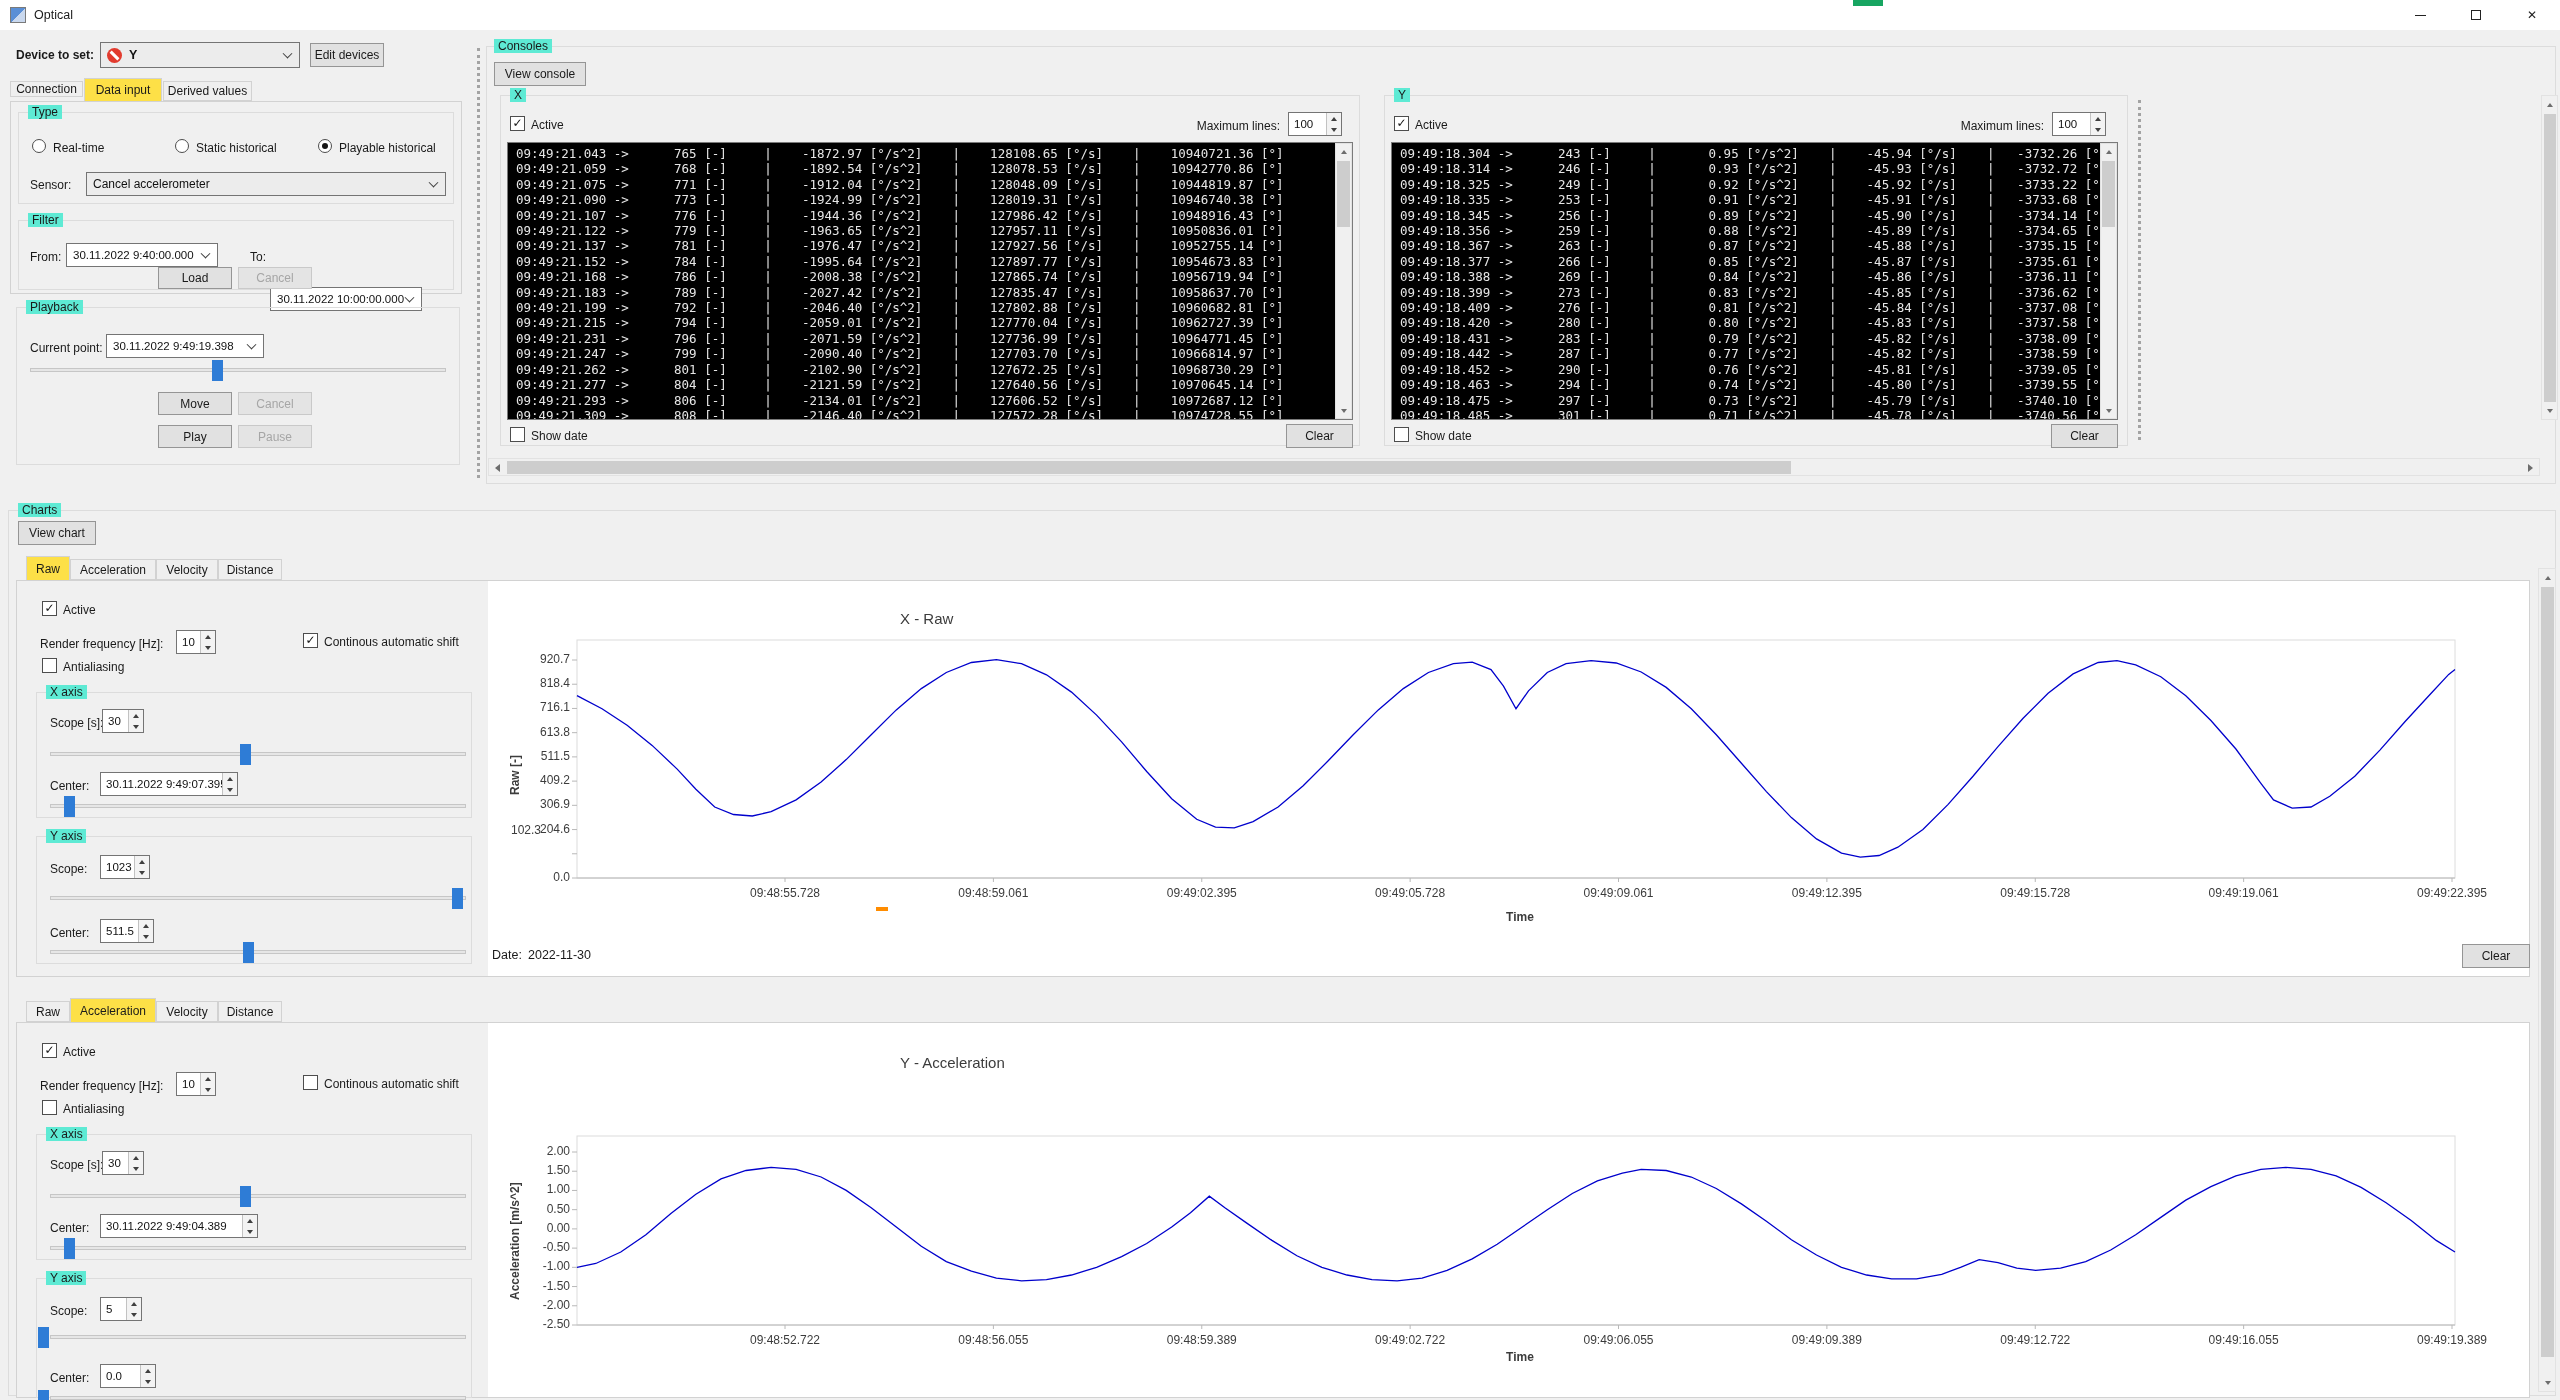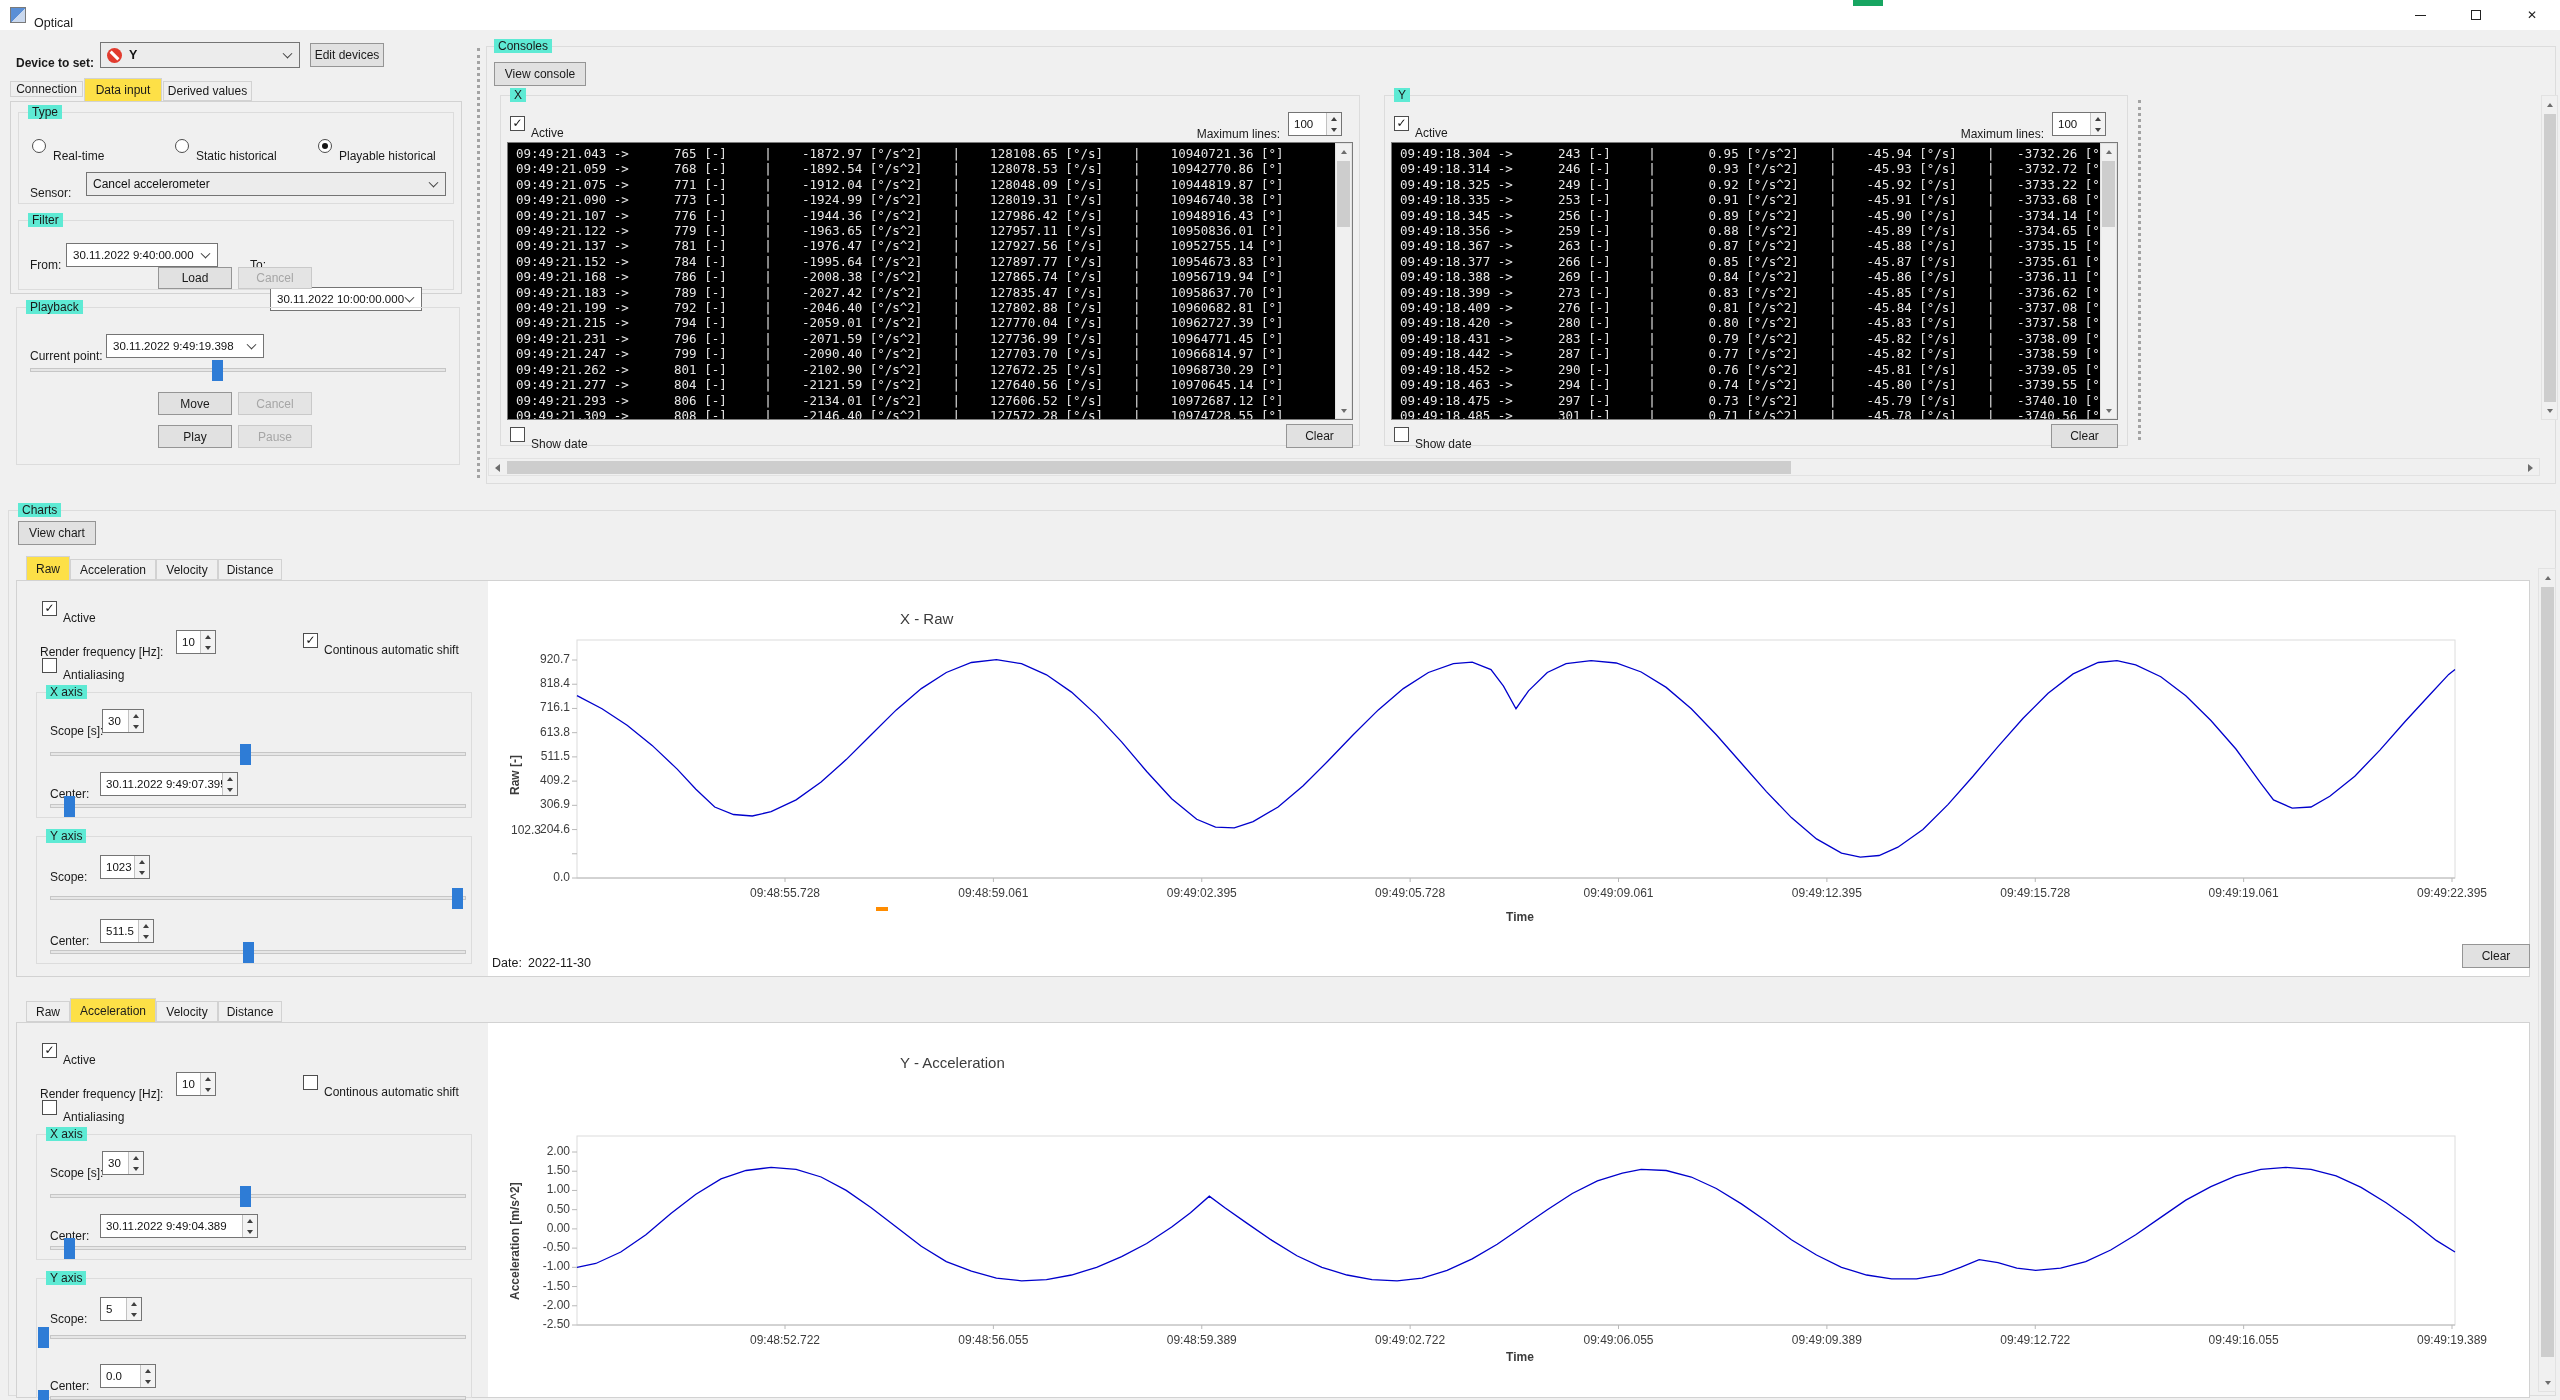--- a/index.html
+++ b/index.html
@@ -1,20 +1,20 @@
 <!DOCTYPE html>
 <html><head>
 <meta charset="utf-8">
 <style>
   html,body{margin:0;padding:0;background:#d5d5d5;}
   *{box-sizing:border-box;}
   #app{position:relative;width:2560px;height:1400px;background:#f0f0f0;overflow:hidden;
        font-family:"Liberation Sans","DejaVu Sans",sans-serif;outline:1px solid #9b9b9b;}
   .abs{position:absolute;}
-  .lbl{position:absolute;font-size:12px;color:#1a1a1a;white-space:nowrap;margin-top:8px;}
+  .lbl{position:absolute;font-size:12px;color:#1a1a1a;white-space:nowrap;}
   .b{font-weight:bold;}
   .btn{position:absolute;display:flex;align-items:center;justify-content:center;background:#e1e1e1;
        border:1px solid #959595;font-size:12px;color:#1a1a1a;cursor:default;}
   .btn.dis{background:#e4e4e4;border-color:#c9c9c9;color:#a6a6a6;}
   .gb{position:absolute;border:1px solid #dcdcdc;}
   .gl{position:absolute;background:#5eead4;padding:0 4px;font-size:12px;color:#1a1a1a;white-space:nowrap;z-index:2;}
   .cb{position:absolute;width:15px;height:15px;background:#fff;border:1px solid #4d4d4d;
       font-size:12px;line-height:13px;text-align:center;color:#111;}
   .rad{position:absolute;width:14px;height:14px;background:#fff;border:1px solid #4d4d4d;border-radius:50%;}
   .rad.on::after{content:"";display:block;width:6px;height:6px;border-radius:50%;background:#161616;margin:3px;}

